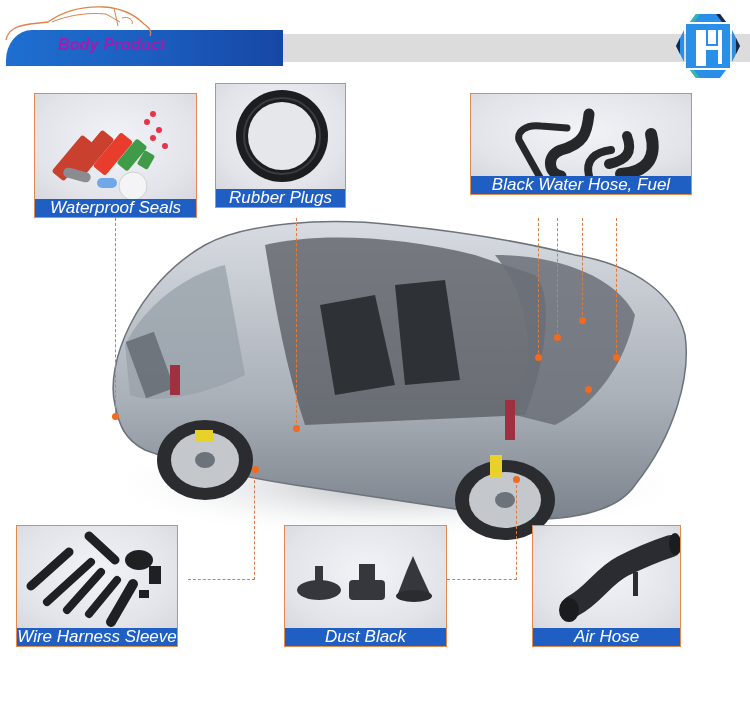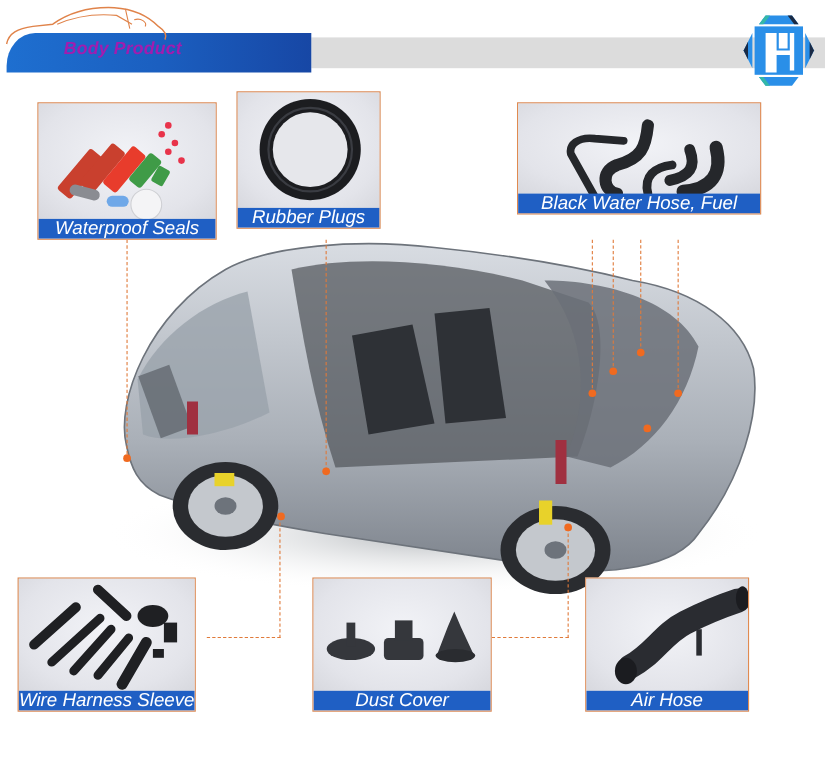--- a/index.html
+++ b/index.html
@@ -175,21 +175,21 @@
   <div class="photo">
     <svg width="163" height="104" viewBox="0 0 163 104">
       <ellipse cx="34" cy="64" rx="22" ry="10" fill="#35373c"></ellipse>
       <rect x="30" y="40" width="8" height="22" fill="#35373c"></rect>
       <rect x="64" y="54" width="36" height="20" rx="4" fill="#35373c"></rect>
       <rect x="74" y="38" width="16" height="18" fill="#35373c"></rect>
       <path d="M112 70 L122 44 L128 30 L134 44 L146 70 Z" fill="#35373c"></path>
       <ellipse cx="129" cy="70" rx="18" ry="6" fill="#2a2c30"></ellipse>
     </svg>
   </div>
-  <div class="label">Dust Cover</div>
+  <div class="label">Dust Black</div>
 </div>
 
 <div class="box" style="left:532px;top:525px;width:149px;height:122px;">
   <div class="photo">
     <svg width="161" height="104" viewBox="0 0 161 104">
       <path d="M40 80 C60 70 70 50 90 40 C110 30 120 26 138 20" fill="none" stroke="#2a2c31" stroke-width="22" stroke-linecap="round"></path>
       <ellipse cx="36" cy="84" rx="10" ry="12" fill="#1b1c20"></ellipse>
       <ellipse cx="142" cy="18" rx="6" ry="11" fill="#1b1c20"></ellipse>
       <rect x="100" y="46" width="5" height="24" fill="#2a2c31"></rect>
     </svg>

